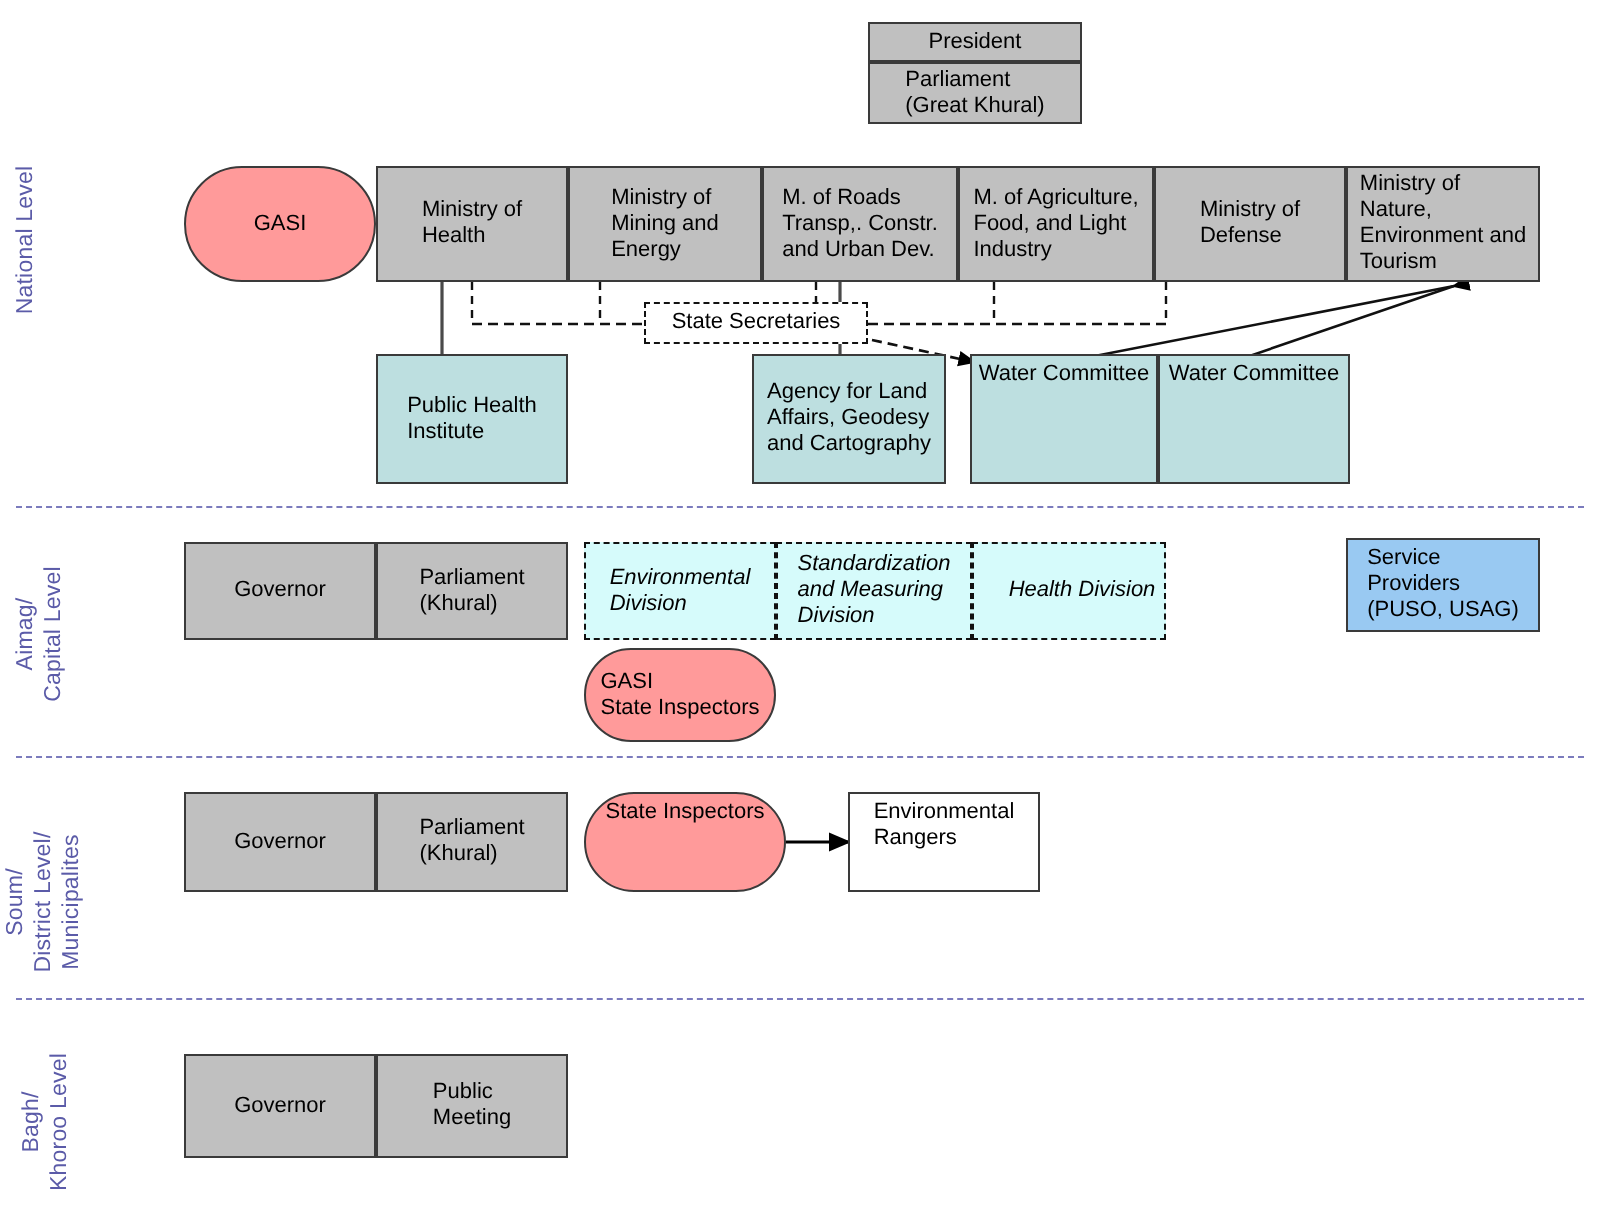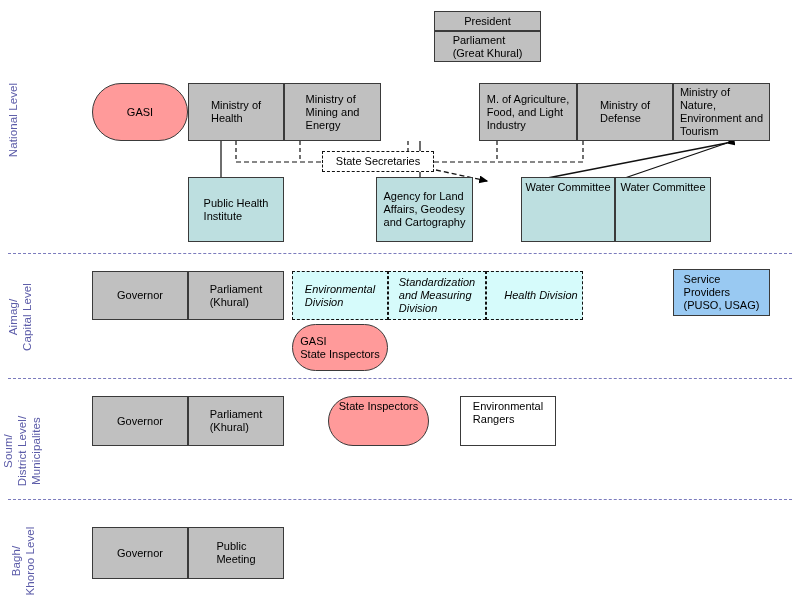--- a/index.html
+++ b/index.html
@@ -35,21 +35,21 @@
   .teal   { background: #bddfe0; }
   .blue   { background: #99c9f2; }
   .cyan   { background: #d6fbfb; }
   .white  { background: #ffffff; }
 
   .dashed {
     border: 1px dashed #111111;
   }
   .italic { font-style: italic; }
 
-  .top-al { align-items: flex-start; padding-top: 3px; margin-left: 36px; }
+  .top-al { align-items: flex-start; padding-top: 3px; }
 
   
   .level-label {
     position: absolute;
     color: #5b5ba8;
     font-size: 11.5px;
     line-height: 14px;
     text-align: center;
     white-space: pre-line;
     transform-origin: center center;
@@ -134,20 +134,23 @@
 
   <div class="box pink" style="left:92px; top:83px; width:96px; height:58px;">GASI</div>
 
   <div class="box grey" style="left:188px; top:83px; width:96px; height:58px;">Ministry of
 Health</div>
 
   <div class="box grey" style="left:284px; top:83px; width:97px; height:58px;">Ministry of
 Mining and
 Energy</div>
 
+  <div class="box grey" style="left:381px; top:83px; width:98px; height:58px;">M. of Roads
+Transp,. Constr.
+and Urban Dev.</div>
 
   <div class="box grey" style="left:479px; top:83px; width:98px; height:58px;">M. of Agriculture,
 Food, and Light
 Industry</div>
 
   <div class="box grey" style="left:577px; top:83px; width:96px; height:58px;">Ministry of
 Defense</div>
 
   <div class="box grey" style="left:673px; top:83px; width:97px; height:58px;">Ministry of
 Nature,

